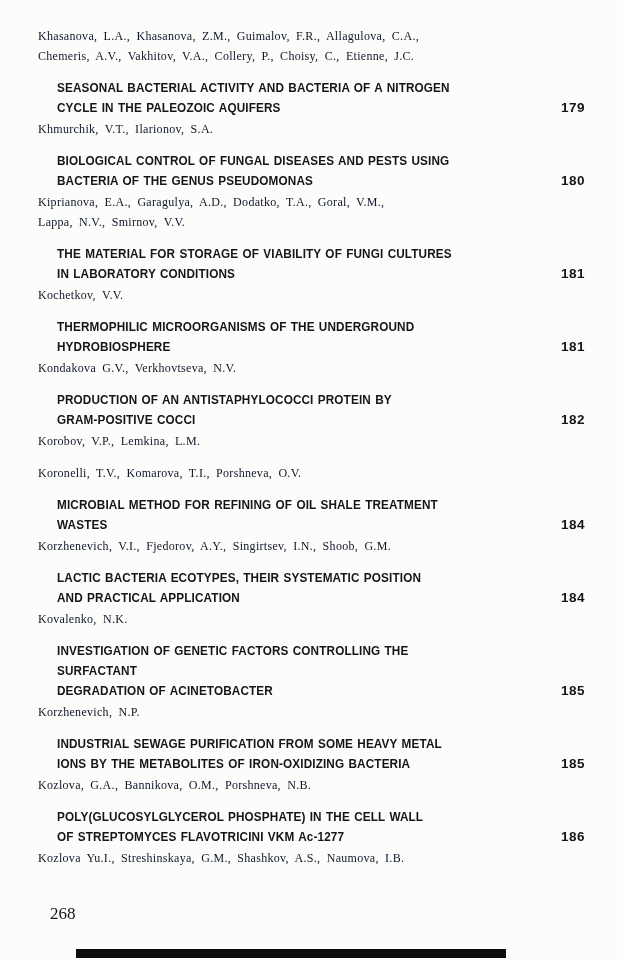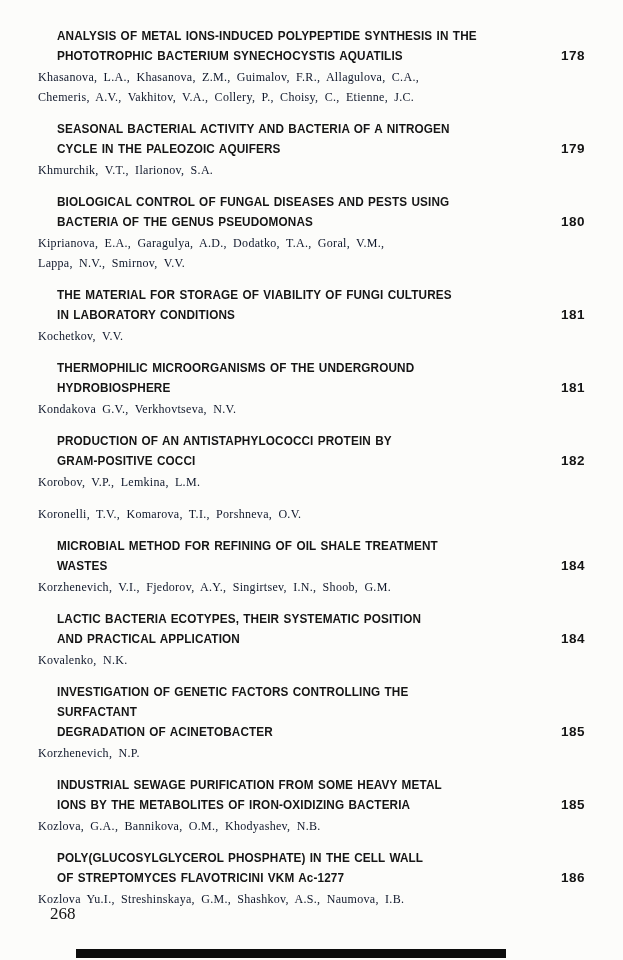--- a/index.html
+++ b/index.html
@@ -87,25 +87,20 @@
     background: #0c0c0c;
   }
 </style>
 </head>
 <body>
 
 <div class="page">
 
   <div class="toc-list">
     <div class="entry">
-      <div class="title-row">
-        <div class="entry-title">ANALYSIS OF METAL IONS-INDUCED POLYPEPTIDE SYNTHESIS IN THE
-PHOTOTROPHIC BACTERIUM SYNECHOCYSTIS AQUATILIS</div>
-        <div class="entry-page">178</div>
-      </div>
       <div class="entry-authors">Khasanova, L.A., Khasanova, Z.M., Guimalov, F.R., Allagulova, C.A.,
 Chemeris, A.V., Vakhitov, V.A., Collery, P., Choisy, C., Etienne, J.C.</div>
     </div>
 
     <div class="entry">
       <div class="title-row">
         <div class="entry-title">SEASONAL BACTERIAL ACTIVITY AND BACTERIA OF A NITROGEN
 CYCLE IN THE PALEOZOIC AQUIFERS</div>
         <div class="entry-page">179</div>
       </div>
@@ -178,21 +173,21 @@
       </div>
       <div class="entry-authors">Korzhenevich, N.P.</div>
     </div>
 
     <div class="entry">
       <div class="title-row">
         <div class="entry-title">INDUSTRIAL SEWAGE PURIFICATION FROM SOME HEAVY METAL
 IONS BY THE METABOLITES OF IRON-OXIDIZING BACTERIA</div>
         <div class="entry-page">185</div>
       </div>
-      <div class="entry-authors">Kozlova, G.A., Bannikova, O.M., Khodyashev, N.B.</div>
+      <div class="entry-authors">Kozlova, G.A., Bannikova, O.M., Porshneva, N.B.</div>
     </div>
 
     <div class="entry">
       <div class="title-row">
         <div class="entry-title">POLY(GLUCOSYLGLYCEROL PHOSPHATE) IN THE CELL WALL
 OF STREPTOMYCES FLAVOTRICINI VKM Ac-1277</div>
         <div class="entry-page">186</div>
       </div>
       <div class="entry-authors">Kozlova Yu.I., Streshinskaya, G.M., Shashkov, A.S., Naumova, I.B.</div>
     </div>

